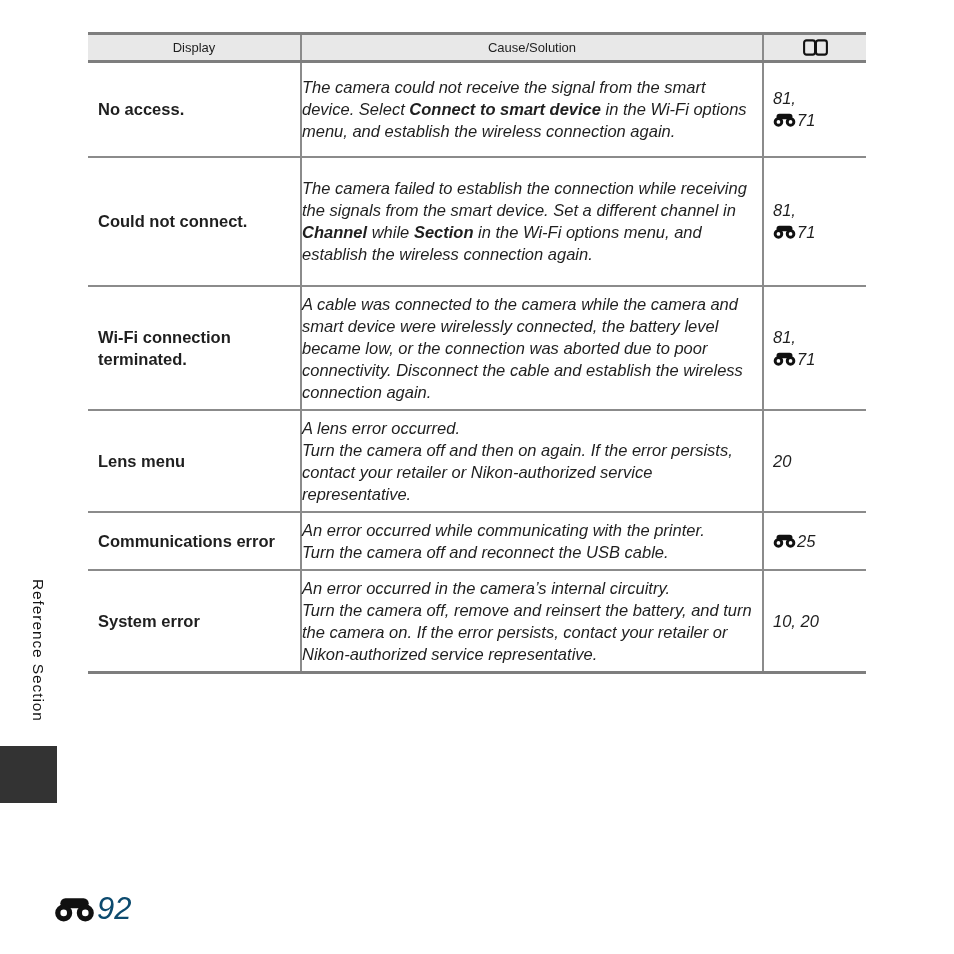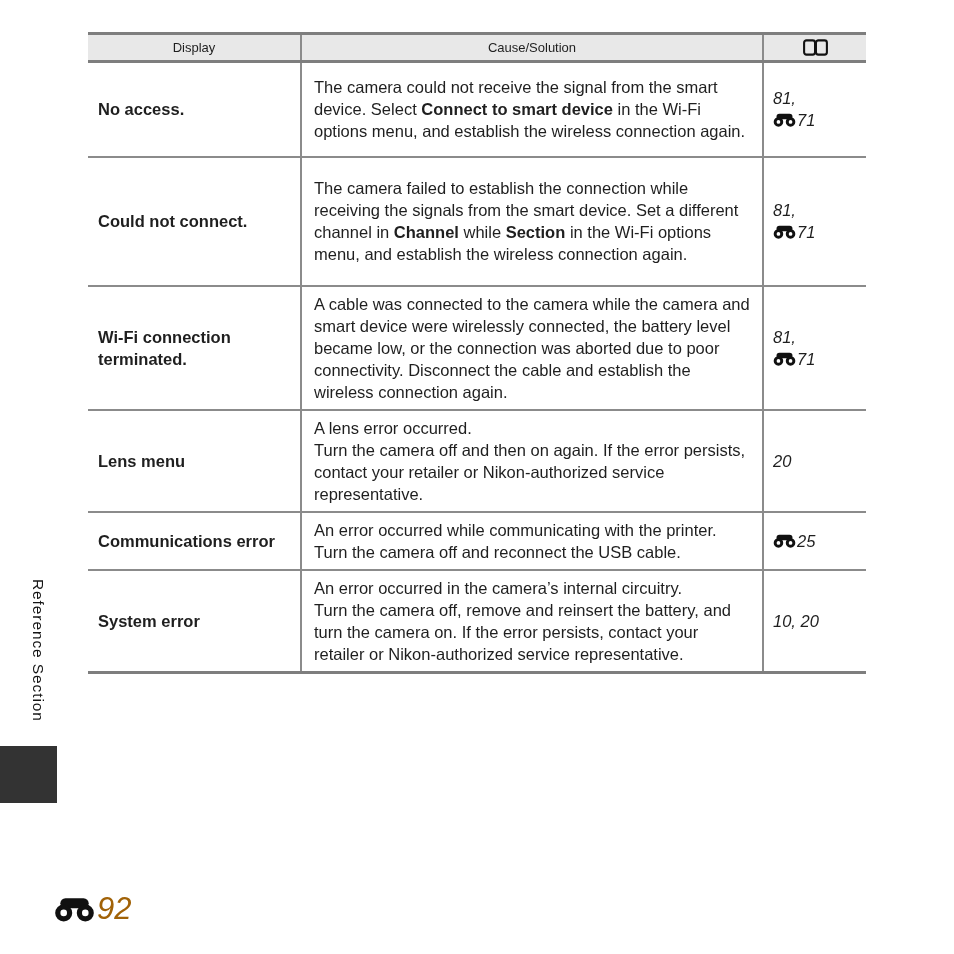--- a/index.html
+++ b/index.html
@@ -31,21 +31,21 @@
     font-weight:normal;font-size:13px;
     text-align:center;height:28px;padding:2px 4px;
   }
   .error-table td{
     font-size:16.5px;line-height:22px;vertical-align:middle;
     border-top:2px solid var(--border-light);
   }
   .error-table th.display-col,.error-table td.display-cell{border-right:2px solid var(--border-light);}
   .error-table th.cause-col,.error-table td.cause-cell{border-right:2px solid var(--border-light);}
   .display-cell{padding:6px 8px 6px 10px;font-weight:bold;}
-  .cause-cell{padding:6px 12px;}
+  .cause-cell{padding:6px 0;font-style:italic;}
   .ref-cell{padding:6px 3px 6px 9px;font-style:italic;}
   .cause-cell .bold{font-weight:bold;}
   .ref-line{display:flex;align-items:center;}
 
   
   .binoc.small{width:23px;height:14px;flex:0 0 auto;margin-right:1px;}
   .binoc.large{width:41px;height:25px;flex:0 0 auto;}
   .book-icon{width:27px;height:19px;vertical-align:middle;}
 
   
@@ -58,21 +58,21 @@
     position:absolute;left:0;top:746px;width:57px;height:57px;
     background:var(--tab-color);
   }
 
   
   .page-number{
     position:absolute;left:54px;top:891px;
     display:flex;align-items:center;
   }
   .page-num-text{
-    font-size:31px;font-style:italic;margin-left:2px;color:#a16207;
+    font-size:31px;font-style:italic;margin-left:2px;color:#0c4a6e;
   }
 </style>
 </head>
 <body>
 
 <svg width="0" height="0" style="position:absolute" aria-hidden="true">
   <defs>
     <symbol id="binoc" viewBox="0 0 36 22">
       <rect x="5.5" y="1" width="25" height="9" rx="4.5" fill="var(--icon-color)"></rect>
       <circle cx="8.5" cy="14" r="5.2" fill="#ffffff" stroke="var(--icon-color)" stroke-width="4.6"></circle>

